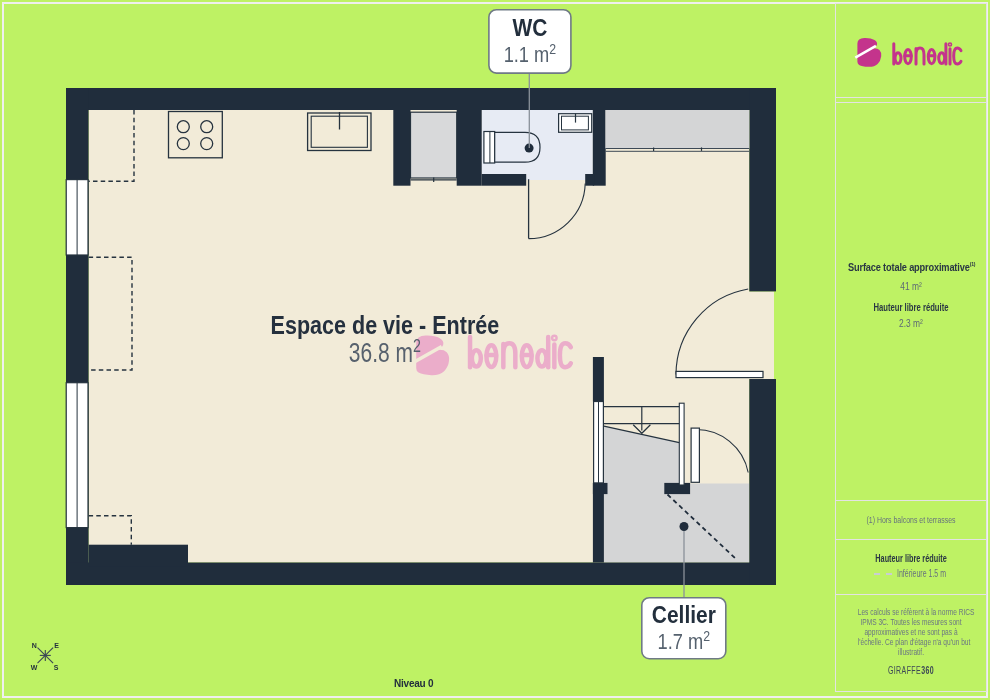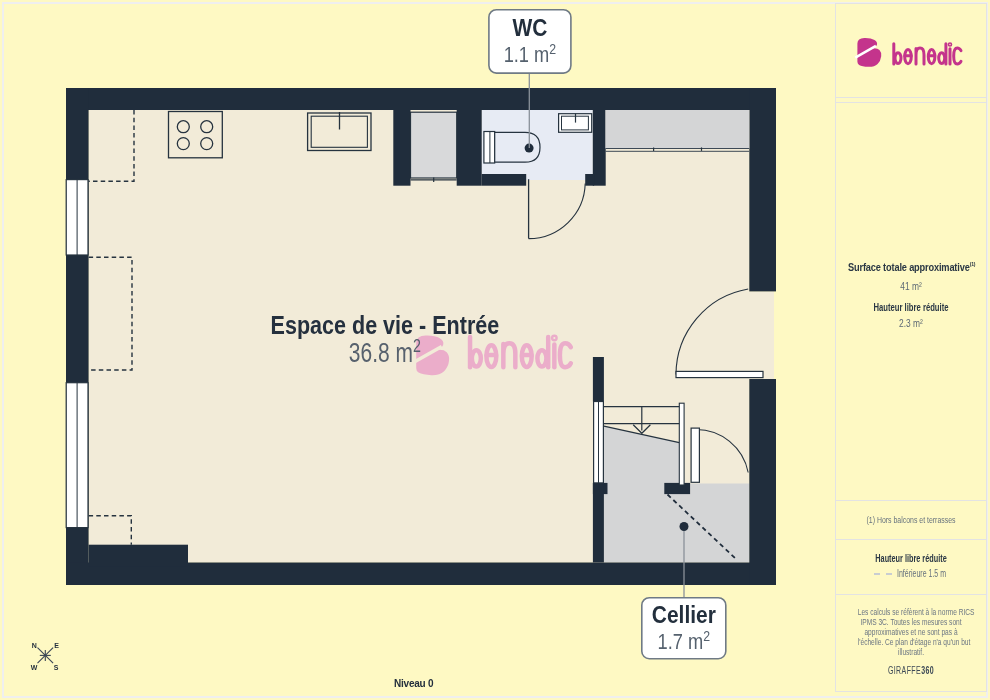--- a/index.html
+++ b/index.html
@@ -1,16 +1,16 @@
 <!DOCTYPE html>
 <html><head>
 <meta charset="utf-8">
 <style>
   html,body{margin:0;padding:0;background:#fff;}
-  #page{position:relative;width:990px;height:700px;background:#fef9c3;overflow:hidden;
+  #page{position:relative;width:990px;height:700px;background:#bef264;overflow:hidden;
         font-family:"Liberation Sans", sans-serif;}
   #frame{position:absolute;left:2px;top:2px;width:982px;height:692px;border:2px solid #efefef;}
   svg text{font-family:"Liberation Sans", sans-serif;}
 </style>
 </head>
 <body>
 <div id="page">
 
 <div id="frame"></div>
 <svg width="990" height="700" viewBox="0 0 990 700" style="position:absolute;left:0;top:0">

